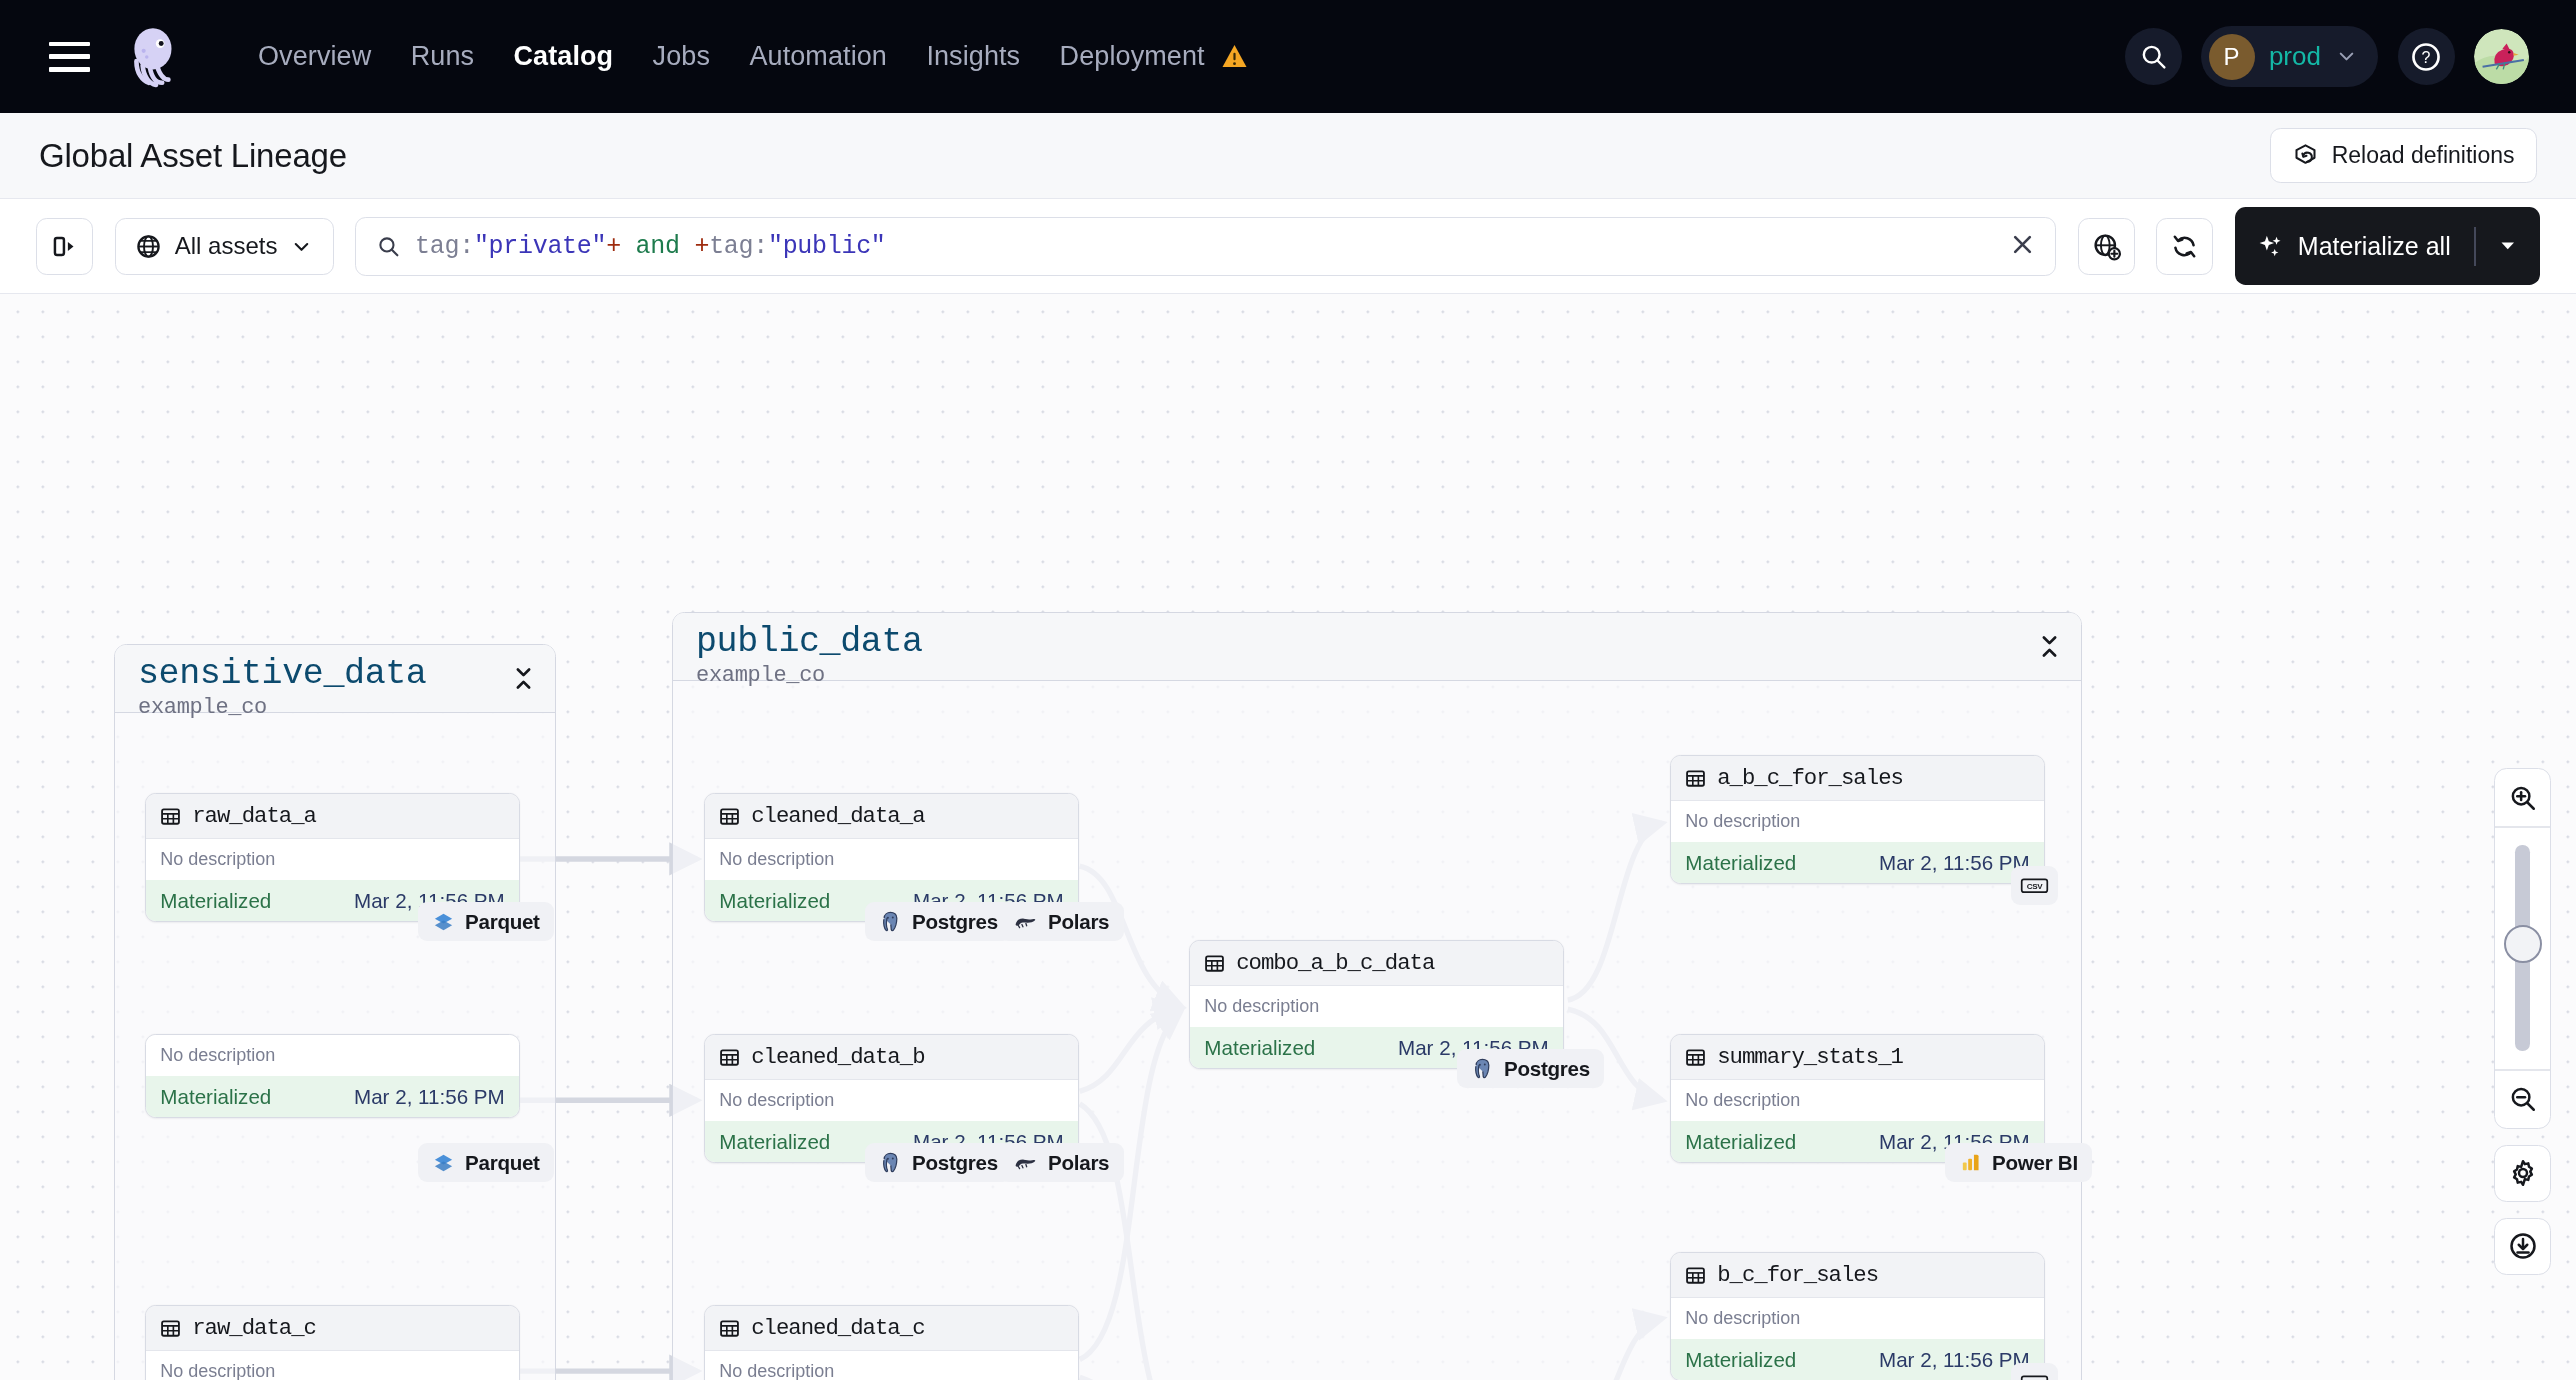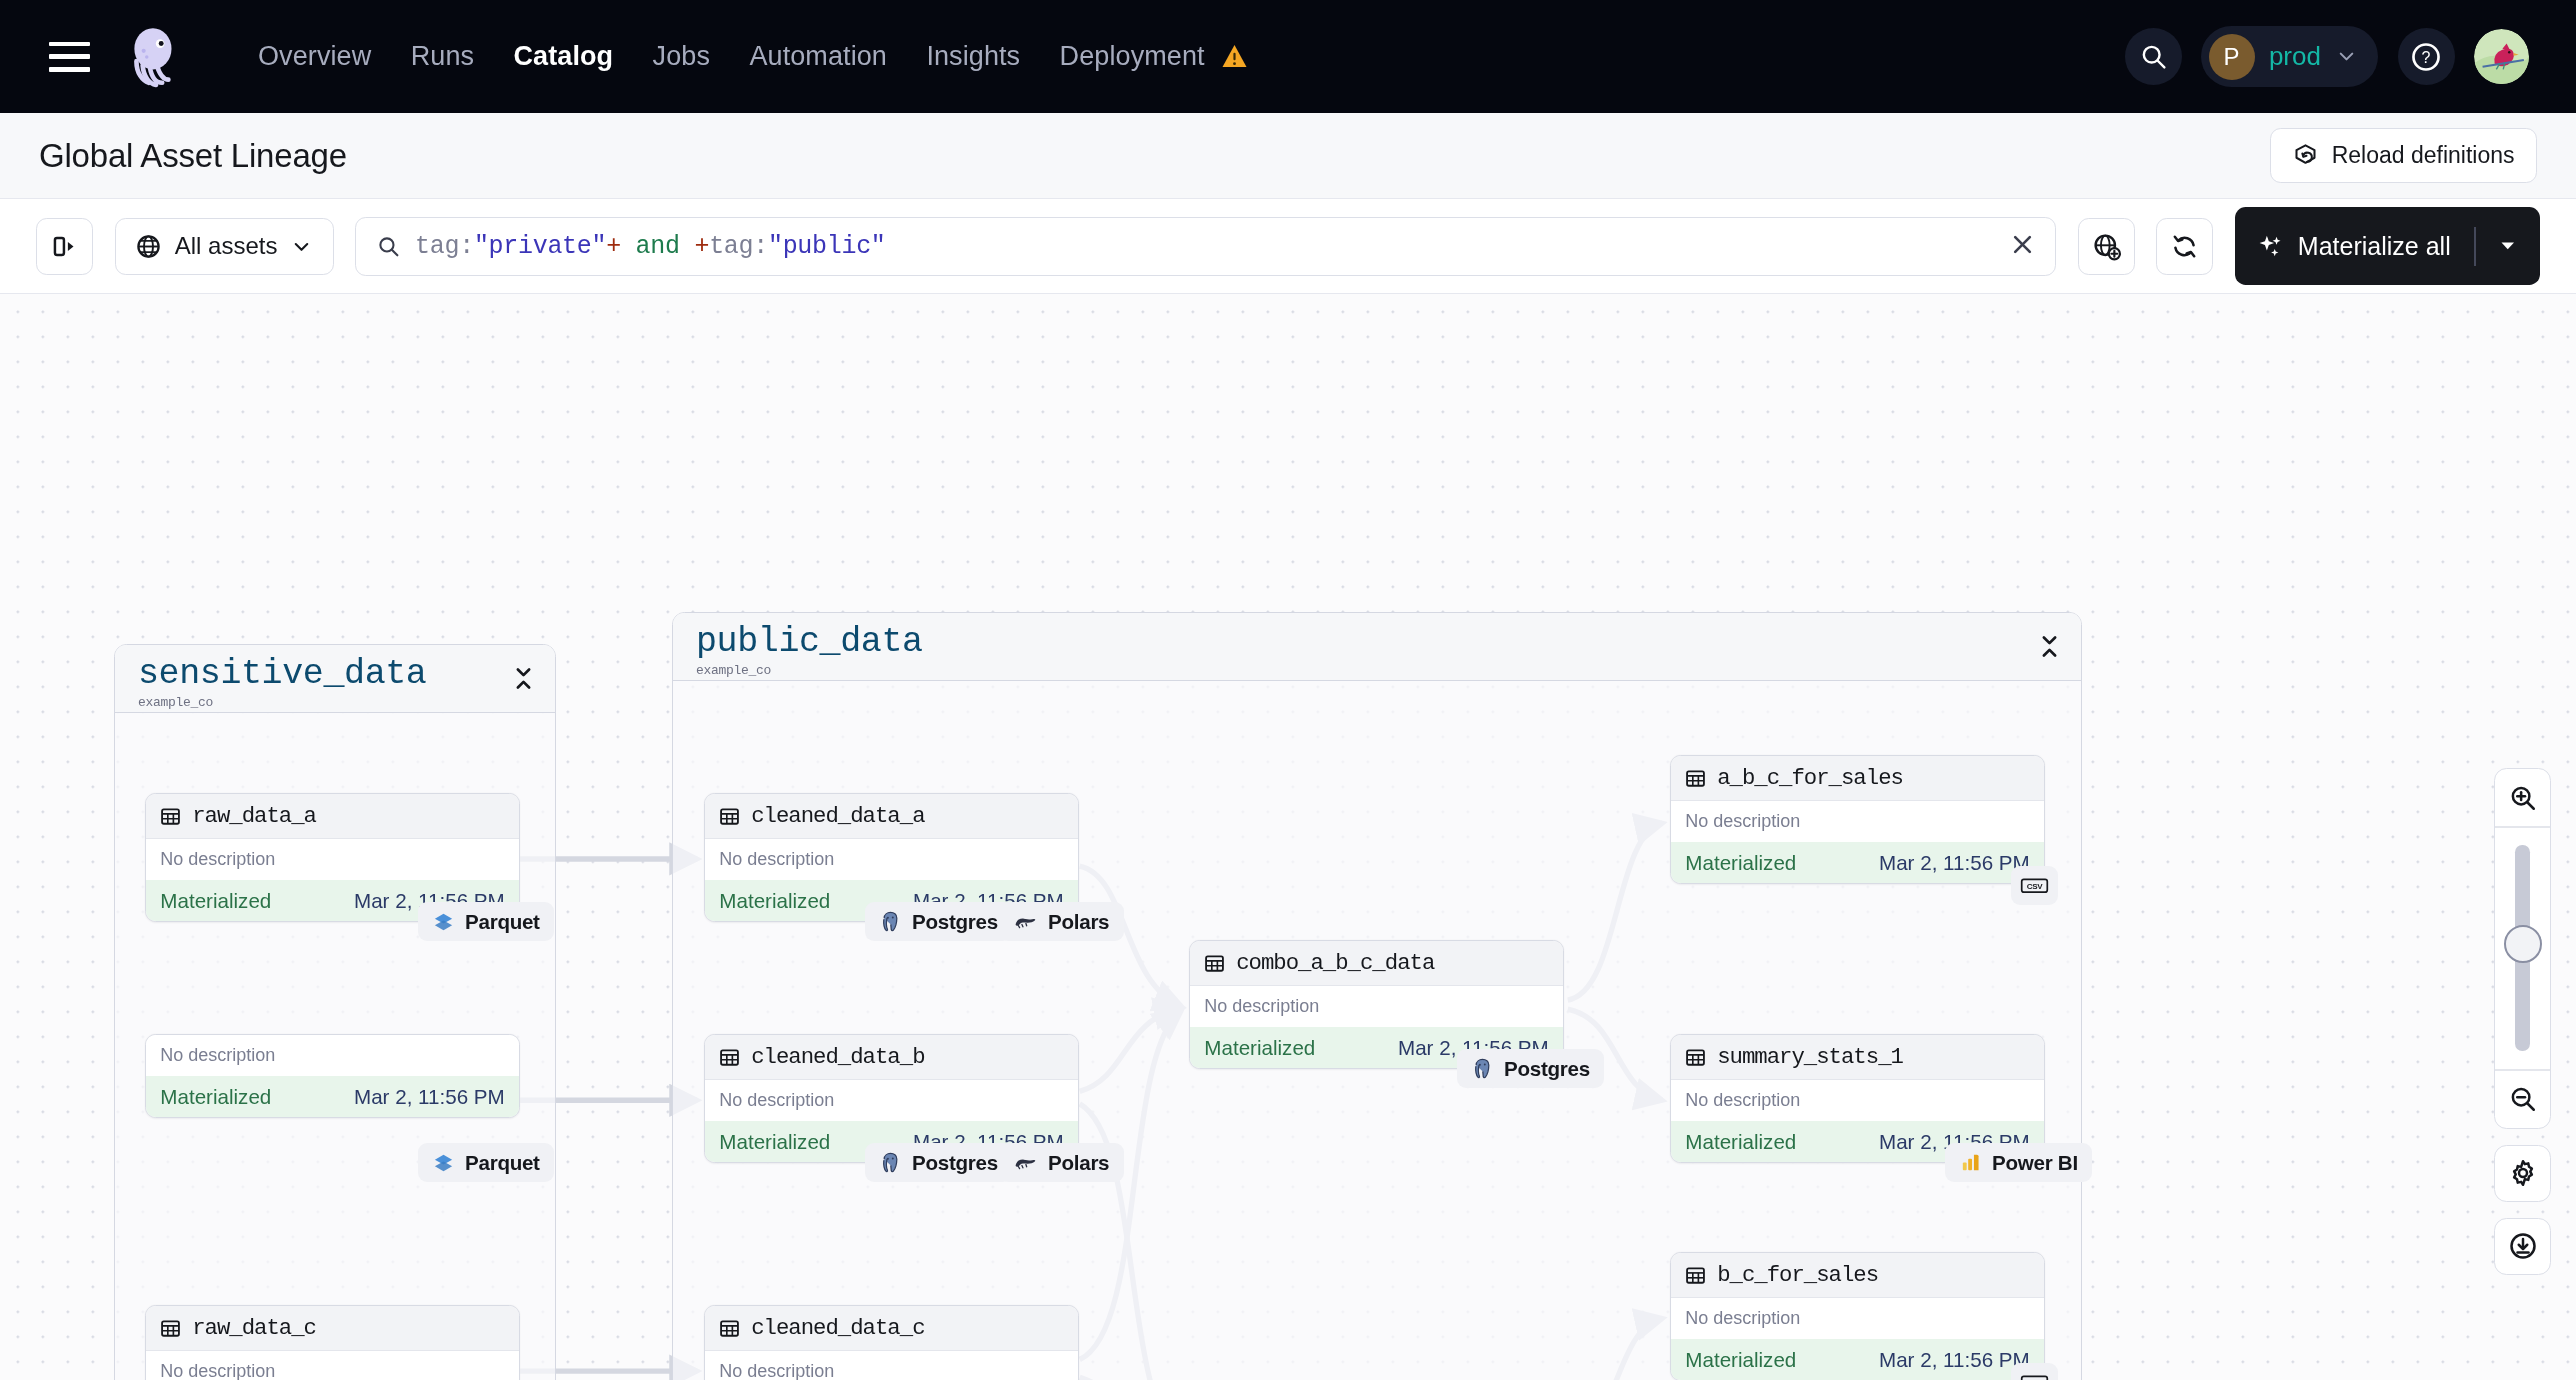--- a/index.html
+++ b/index.html
@@ -105,21 +105,21 @@
 
   .group-box {
     position: absolute; border: 1.8px solid #D5D8E2; border-radius: 12.5px;
     background: rgba(250,250,252,0.72);
   }
   .group-head {
     height: 68px; border-bottom: 1.8px solid #D5D8E2; background: #F6F7F9;
     border-radius: 10.7px 10.7px 0 0; padding: 9px 19.7px 0 23px; position: relative;
   }
   .group-name { font-size: 35px; color: #0c4a6e; letter-spacing: -0.4px; }
-  .group-sub  { font-size: 13px; color: #6E7183; margin-top: 0.9px; letter-spacing: -0.3px;}
+  .group-sub  { font-size: 22px; color: #6E7183; margin-top: 0.9px; letter-spacing: -0.3px;}
   .group-collapse { position: absolute; right: 19.7px; top: 19.7px; cursor: pointer; }
 
   .node {
     position: absolute; width: 375px; border: 1.8px solid #D8DBE4; border-radius: 10.7px;
     background: #ffffff; box-shadow: 0 0.9px 1.8px rgba(20,22,30,.06); overflow: hidden;
     cursor: pointer;
   }
   .node-head {
     height: 45px; background: #F2F3F6; border-bottom: 0.9px solid #E4E6EC;
     display: flex; align-items: center; gap: 10.7px; padding: 0 12.5px;

